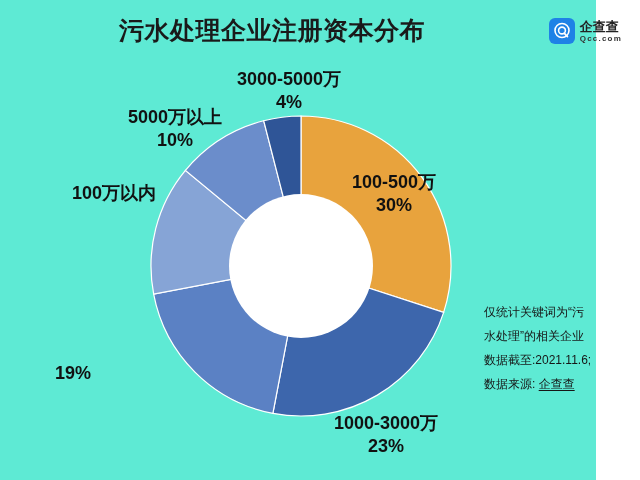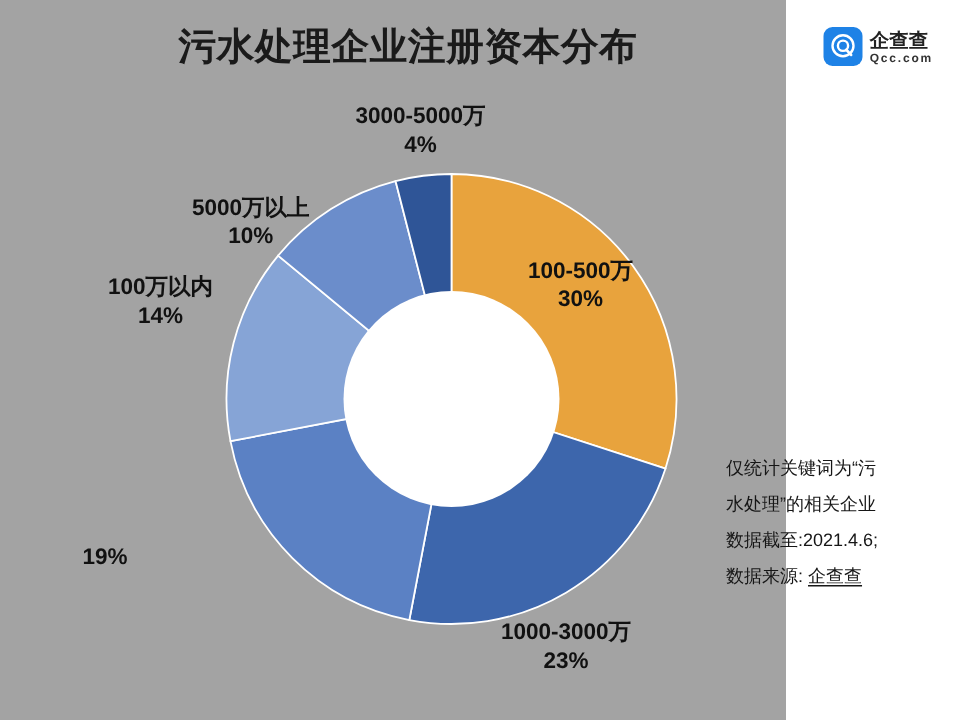--- a/index.html
+++ b/index.html
@@ -9,23 +9,23 @@
   body {
     width: 640px;
     height: 480px;
     background: #ffffff;
     font-family: "Liberation Sans", "DejaVu Sans", sans-serif;
     overflow: hidden;
     position: relative;
   }
   #page {
     position: relative;
-    width: 524px;
+    width: 596px;
     height: 480px;
-    background: #a3a3a3;
+    background: #5eead4;
     text-decoration: underline;
   }
 
   
   #header {
     position: absolute;
     left: 0;
     top: 0;
     width: 640px;
     height: 62px;
@@ -92,35 +92,35 @@
   }
   #donut-svg {
     position: absolute;
     left: 0;
     top: 0;
   }
 
   .slice-label {
     position: absolute;
     text-align: center;
-    font-size: 15px;
+    font-size: 18px;
     font-weight: bold;
     color: #111111;
     line-height: 1.28;
     white-space: nowrap;
   }
   .slice-label .lbl-cat { display: block; }
   .slice-label .lbl-pct { display: block; }
 
   
   #label-100-500     { left: 352px; top: 109px; }
   #label-1000-3000   { left: 334px; top: 350px; }
   #label-500-1000    { left: 55px;  top: 300px; }
   #label-100-within  { left: 60px;  top: 120px; margin-left: 12px; }
-  #label-5000-above  { left: 128px; top: 44px; margin-top: 23px; }
+  #label-5000-above  { left: 128px; top: 44px; }
   #label-3000-5000   { left: 237px; top: 6px; }
 
   
   #footnote {
     position: absolute;
     left: 484px;
     top: 238px;
     width: 146px;
     font-size: 12px;
     color: #161616;
@@ -179,34 +179,33 @@
       <span class="lbl-cat">1000-3000万</span>
       <span class="lbl-pct">23%</span>
     </div>
 
     <div class="slice-label" id="label-500-1000">
       <span class="lbl-pct">19%</span>
     </div>
 
     <div class="slice-label" id="label-100-within">
       <span class="lbl-cat">100万以内</span>
-      <span class="lbl-pct">14%</span>
     </div>
 
     <div class="slice-label" id="label-5000-above">
       <span class="lbl-cat">5000万以上</span>
       <span class="lbl-pct">10%</span>
     </div>
 
     <div class="slice-label" id="label-3000-5000">
       <span class="lbl-cat">3000-5000万</span>
       <span class="lbl-pct">4%</span>
     </div>
 
     <div id="footnote">
       <span class="fn-line">仅统计关键词为“污</span>
       <span class="fn-line">水处理”的相关企业</span>
-      <span class="fn-line">数据截至:2021.4.6;</span>
+      <span class="fn-line">数据截至:2021.11.6;</span>
       <span class="fn-line"><span>数据来源:</span>&nbsp;<span class="fn-source-name">企查查</span></span>
     </div>
 
   </div>
 </div>
 
 </body></html>

